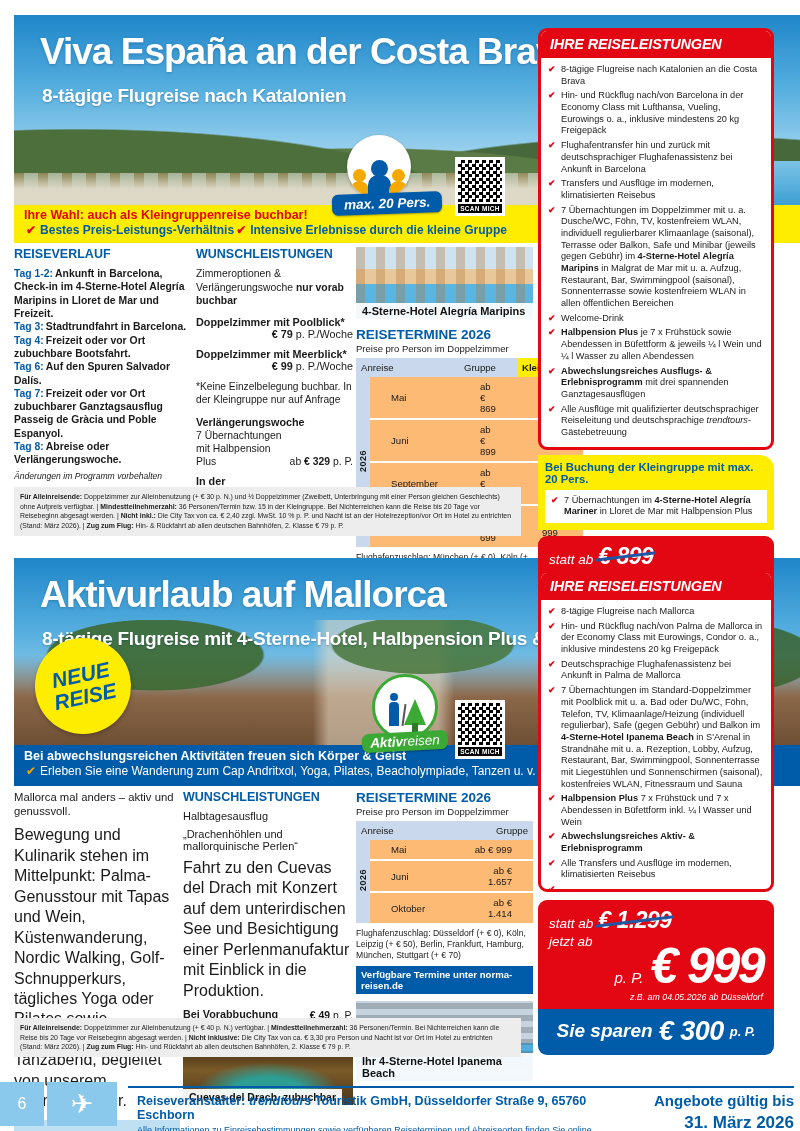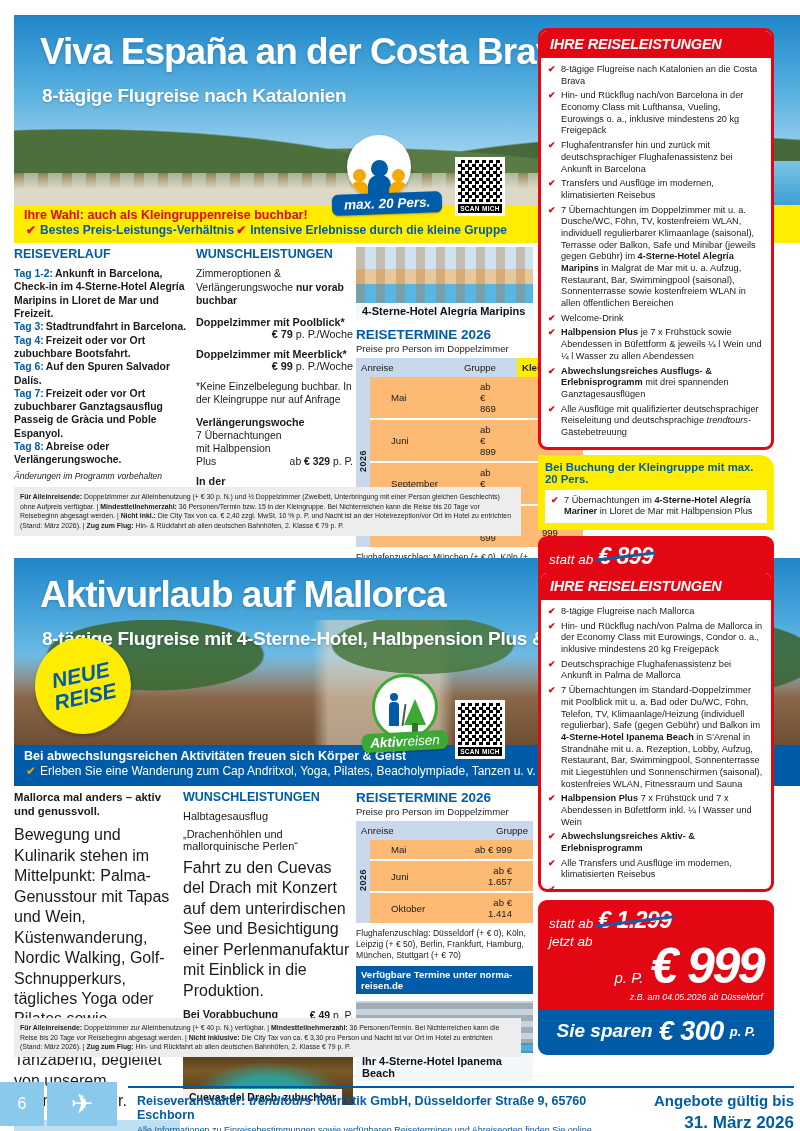--- a/index.html
+++ b/index.html
@@ -174,21 +174,21 @@
   .big-line { display:flex; justify-content:flex-end; align-items:baseline; gap:7px; margin-top:-6px; }
   .big-pp { font-style:italic; font-size:15px; }
   .big-price { font-weight:bold; font-style:italic; font-size:50px; letter-spacing:-2.5px; line-height:.95; }
   .price-note { text-align:right; font-style:italic; font-size:8.8px; margin:1px 0 2px; }
   .price-blue { background:#005ca9; color:#fff; text-align:center; padding:7px 4px 8px; }
   .save-line { font-style:italic; font-weight:bold; display:flex; justify-content:center;
                align-items:center; gap:6px; }
   .save-pre { font-size:19px; } .save-val { font-size:27px; letter-spacing:-.5px; } .save-suf { font-size:13px; }
 
   
-  .lead { font-weight:bold; font-size:11.3px; line-height:1.25; margin-bottom:7px; }
+  .lead { font-weight:normal; font-size:11.3px; line-height:1.25; margin-bottom:7px; }
   .w-sub { font-weight:normal; font-size:11px; margin-bottom:6px; }
 
   
   .pg-box { position:absolute; left:0; top:1082px; width:44px; height:44px; background:#8bc9ec;
             color:#fff; font-size:16px; display:flex; align-items:center; justify-content:center; }
   .plane-box { position:absolute; left:47px; top:1082px; width:70px; height:44px; background:#8bc9ec;
                color:#fff; display:flex; align-items:center; justify-content:center; font-size:27px; }
   .footer-rule { position:absolute; left:128px; top:1086px; width:666px; height:2px; background:#005ca9; }
   .footer-text { position:absolute; left:137px; top:1094px; width:470px; color:#005ca9; }
   .footer-l1 { font-weight:bold; font-size:12.5px; margin-bottom:3px; }

